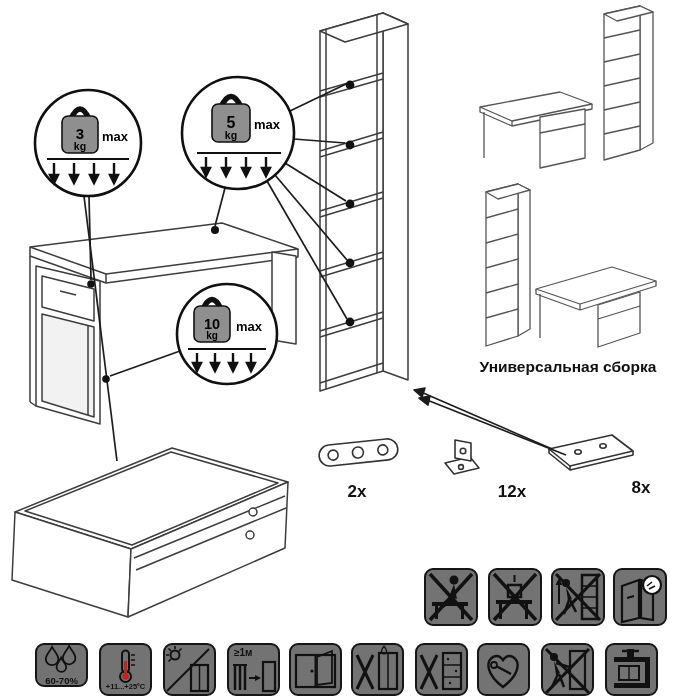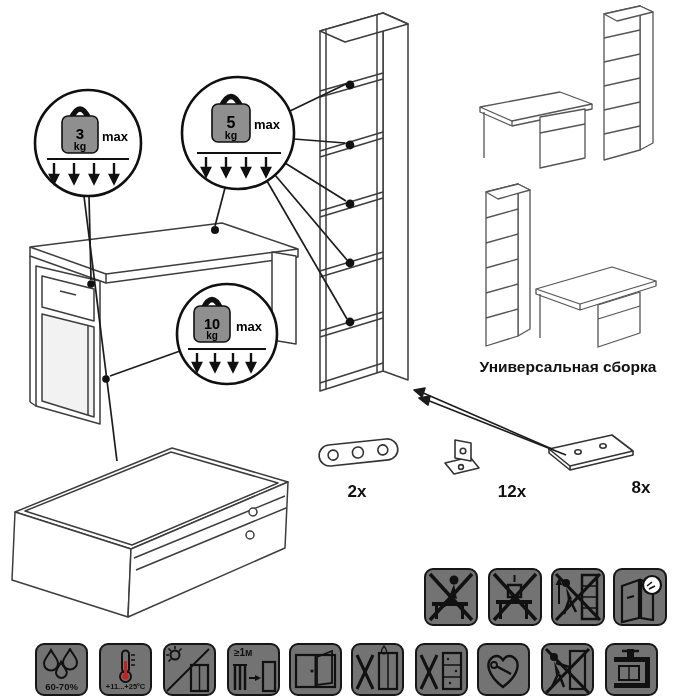--- a/index.html
+++ b/index.html
@@ -269,21 +269,21 @@
 <div class="picto" style="left:613px; top:568px; width:54px; height:58px;">
   <svg width="50" height="54" viewBox="0 0 50 54">
     <polygon points="7,16 24,10 24,48 7,52" fill="none" stroke="#111" stroke-width="2.2"></polygon>
     <polygon points="26,10 38,14 38,50 26,48" fill="none" stroke="#111" stroke-width="2.2"></polygon>
     <circle cx="37" cy="15" r="9" fill="#fff" stroke="#111" stroke-width="2.2"></circle>
     <path d="M32,16 l5,-4 M34,19 l6,-3" stroke="#111" stroke-width="1.6" fill="none"></path>
     <line x1="12" y1="28" x2="19" y2="26" stroke="#111" stroke-width="2"></line>
   </svg>
 </div>
 
-<div class="picto" style="left:35px; top:643px; width:53px; height:53px;">
+<div class="picto" style="left:35px; top:643px; width:53px; height:44px;">
   <svg width="49" height="34" viewBox="0 0 49 34">
     <g fill="none" stroke="#111" stroke-width="2">
       <path d="M14,2 C11,8 7,11 7,15.5 a7,7 0 0 0 14,0 C21,11 17,8 14,2 Z"></path>
       <path d="M33,1 C30,7 26,10 26,14.5 a7,7 0 0 0 14,0 C40,10 36,7 33,1 Z"></path>
       <path d="M24,14 C22,18.5 19,21 19,24.5 a5.4,5.4 0 0 0 10.8,0 C29.8,21 26,18.5 24,14 Z"></path>
     </g>
   </svg>
   <span class="cap" style="font-size:9.5px;">60-70%</span>
 </div>
 <div class="picto" style="left:99px; top:643px; width:53px; height:53px;">

